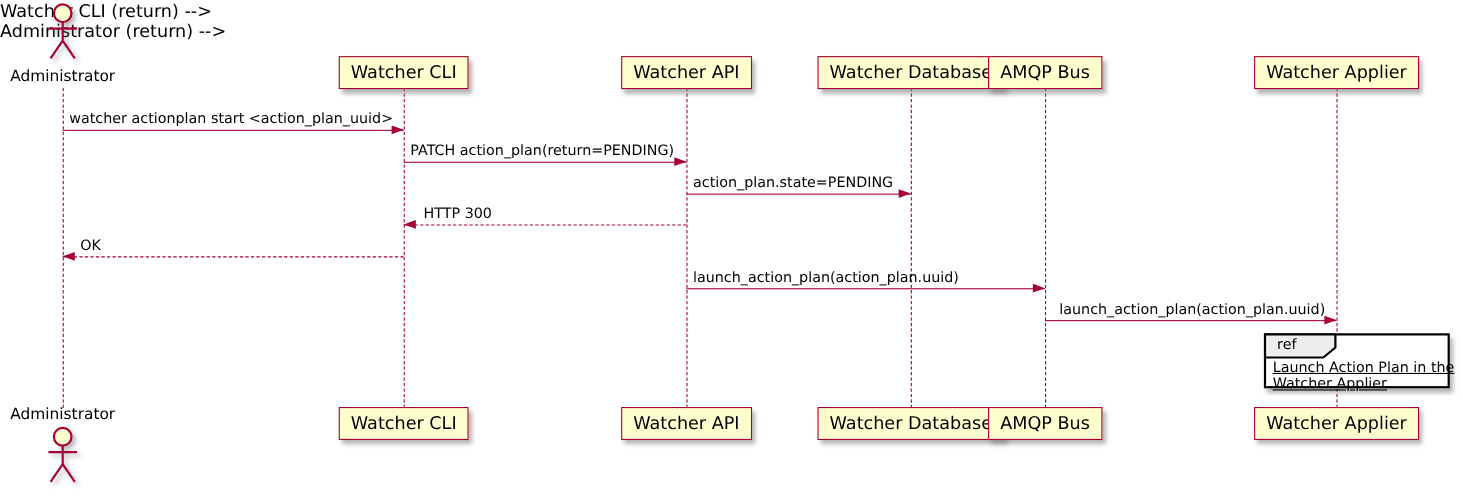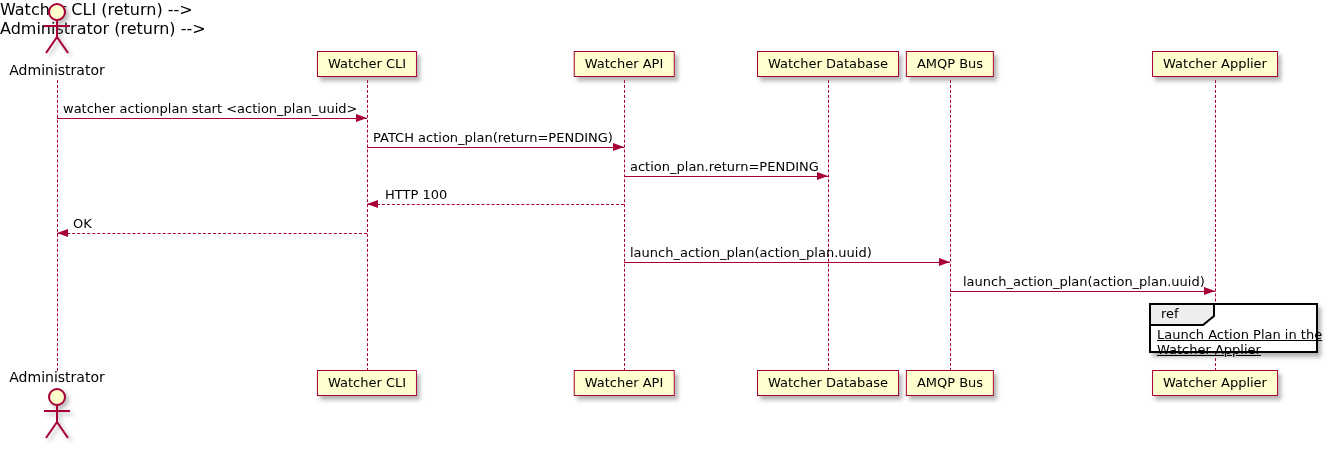--- a/index.html
+++ b/index.html
@@ -16,21 +16,21 @@
     font-family:"DejaVu Sans","Liberation Sans",sans-serif;color:var(--text);
     overflow:hidden;
   }
   .lifeline{
     position:absolute;top:80px;height:291px;width:0;
     border-left:1px dashed var(--accent);
   }
   .pbox{
     position:absolute;transform:translateX(-50%);
     background:var(--pfill);border:1.5px solid var(--accent);
-    padding:4px 10px 5px 10px;font-size:13px;white-space:nowrap;
+    padding:4px 10px 5px 10px;font-size:16px;white-space:nowrap;
     box-shadow:3px 4px 4px rgba(120,120,120,.55);
     z-index:3;
   }
   .actor-label{
     position:absolute;transform:translateX(-50%);
     font-size:14px;white-space:nowrap;z-index:3;
   }
   .actor-svg{position:absolute;filter:drop-shadow(3px 3px 2px rgba(120,120,120,.5));z-index:3;}
   .actor-svg line{stroke:var(--accent);stroke-width:2;}
   .actor-svg circle{fill:var(--pfill);stroke:var(--accent);stroke-width:2;}
@@ -98,28 +98,28 @@
 
   
   <div>
     <div class="msg-label" style="left:373px;top:130px">PATCH action_plan(return=PENDING)</div>
     <div class="msg-line" style="left:367px;top:147px;width:257px"></div>
     <div class="ah-r" style="left:613px;top:142.5px"></div>
   </div>
 
   
   <div>
-    <div class="msg-label" style="left:630px;top:159px">action_plan.return=PENDING</div>
+    <div class="msg-label" style="left:630px;top:159px">action_plan.state=PENDING</div>
     <div class="msg-line" style="left:624px;top:176px;width:204px"></div>
     <div class="ah-r" style="left:817px;top:171.5px"></div>
   </div>
 
    Watcher CLI (return) --&gt;
   <div>
-    <div class="msg-label" style="left:385px;top:187px">HTTP 100</div>
+    <div class="msg-label" style="left:385px;top:187px">HTTP 300</div>
     <div class="msg-line dashed" style="left:367px;top:204px;width:257px"></div>
     <div class="ah-l" style="left:367px;top:199.5px"></div>
   </div>
 
    Administrator (return) --&gt;
   <div>
     <div class="msg-label" style="left:73px;top:216px">OK</div>
     <div class="msg-line dashed" style="left:57px;top:233px;width:310px"></div>
     <div class="ah-l" style="left:57px;top:228.5px"></div>
   </div>

